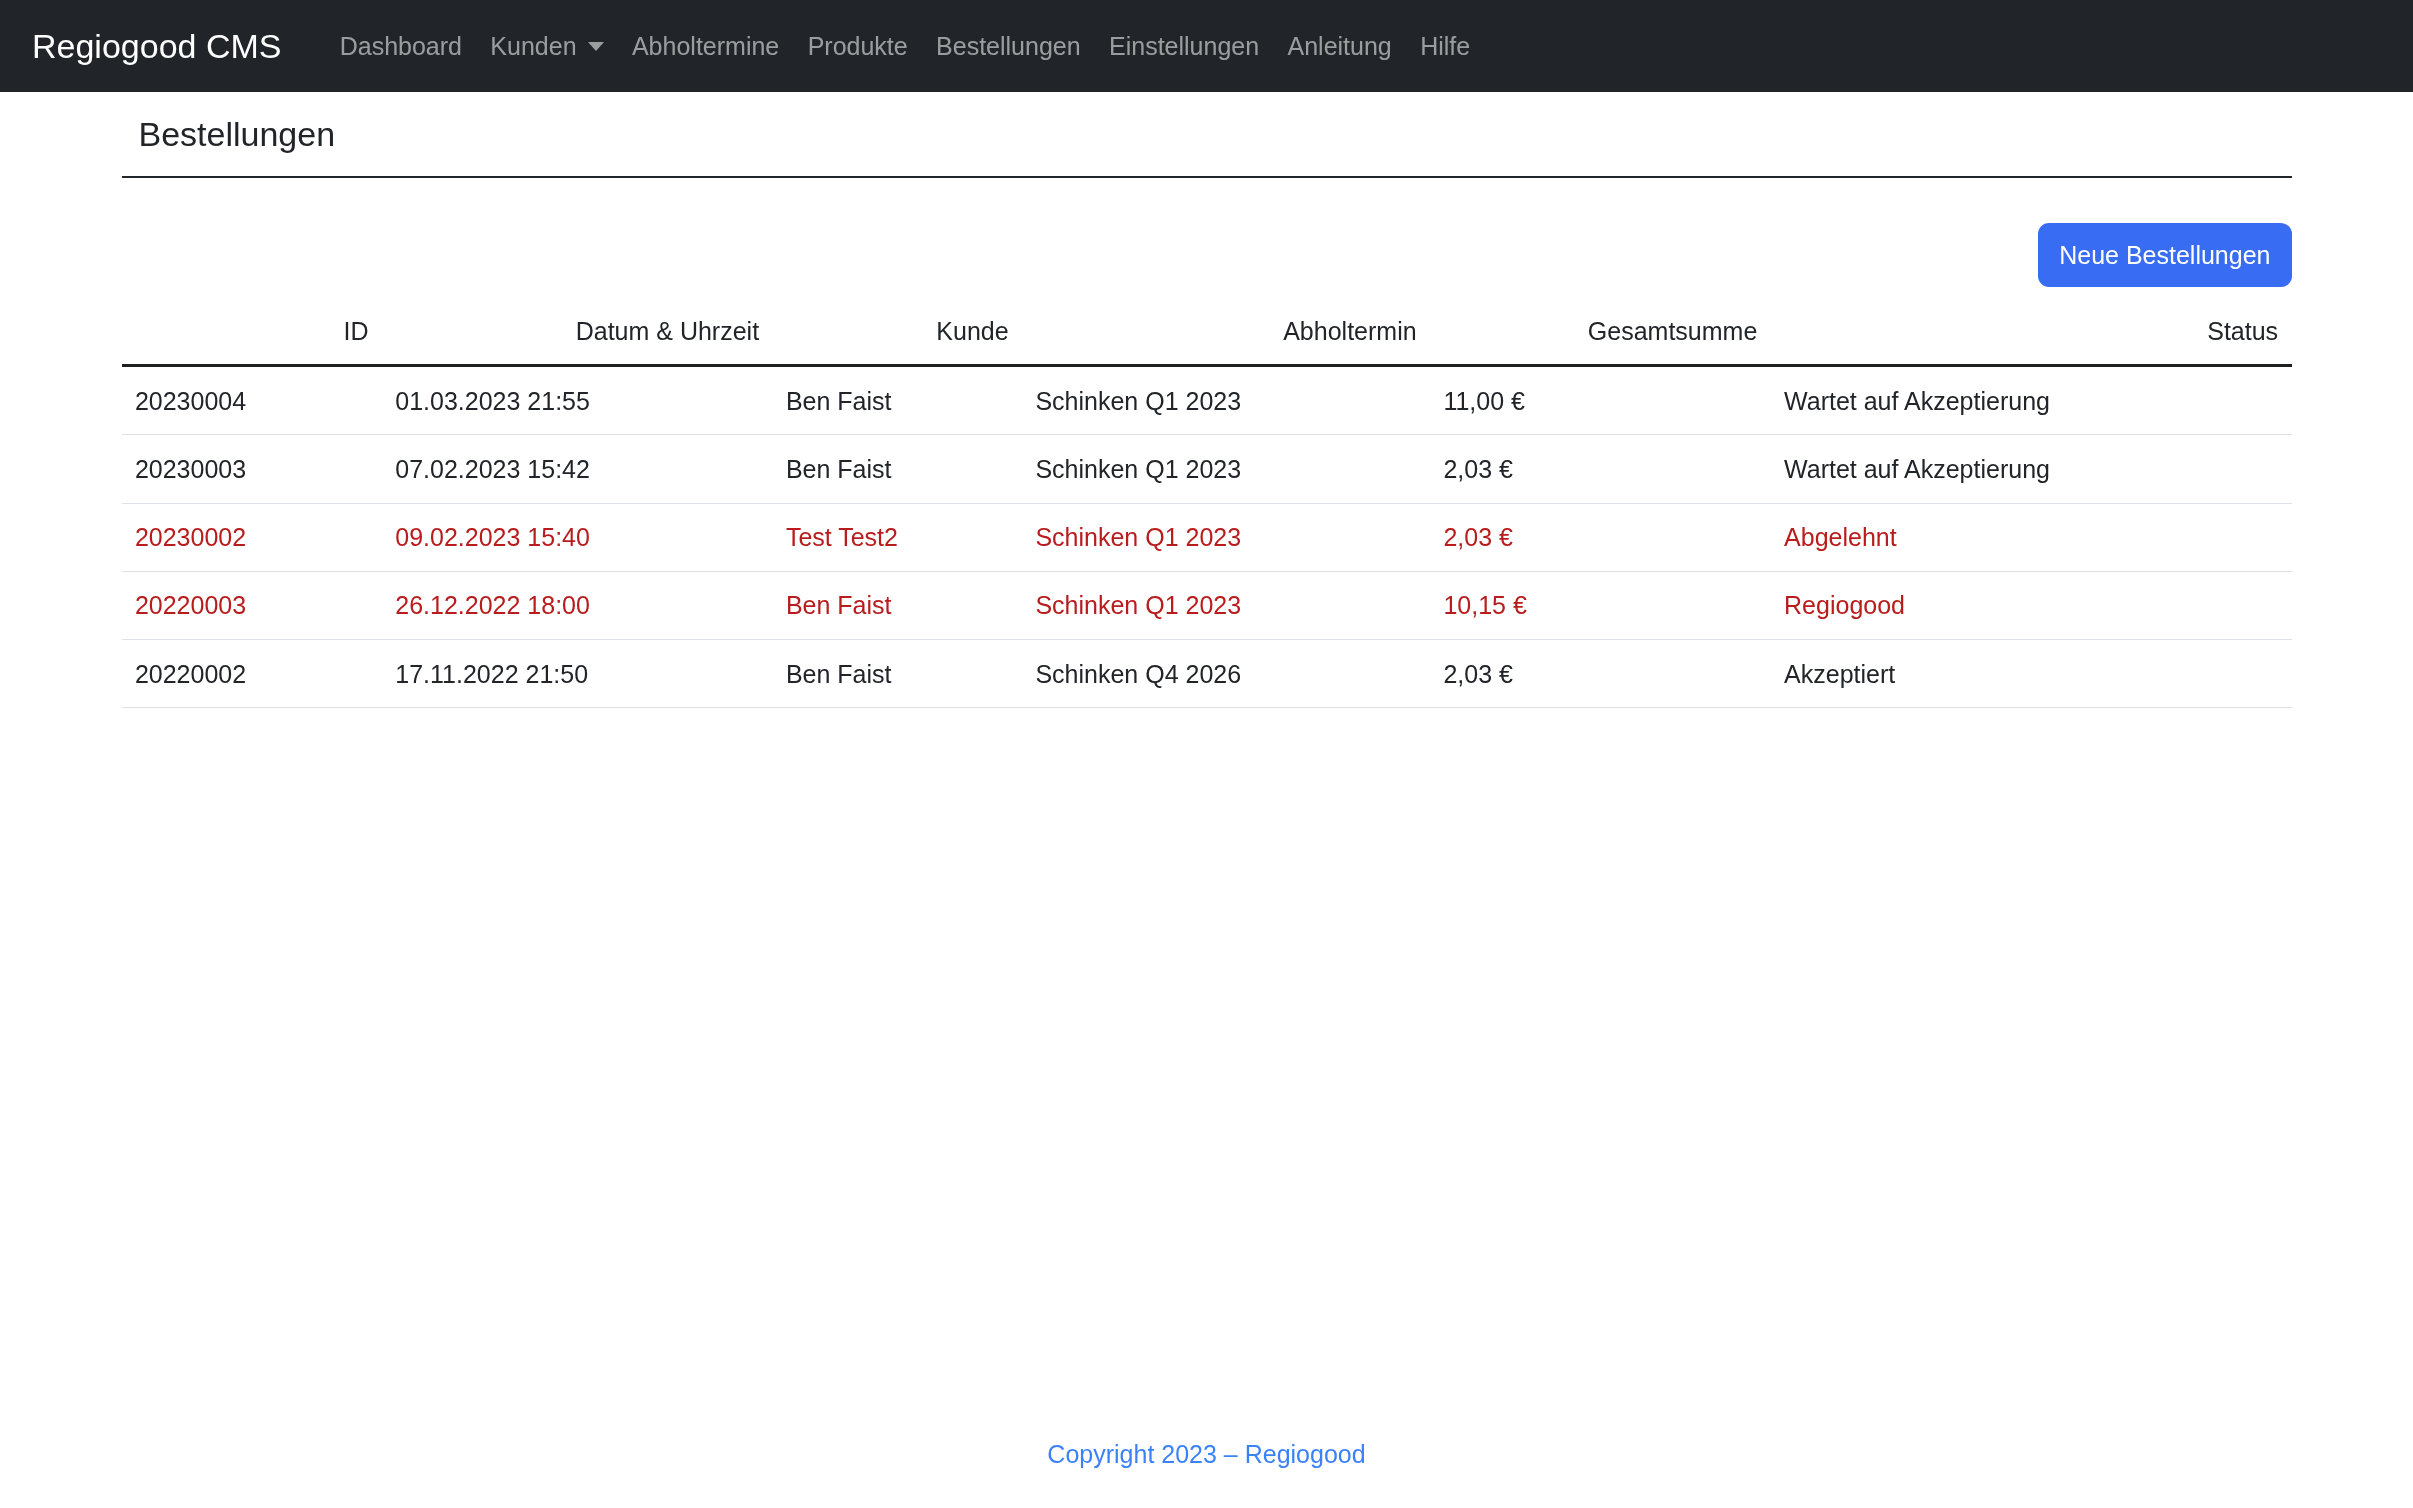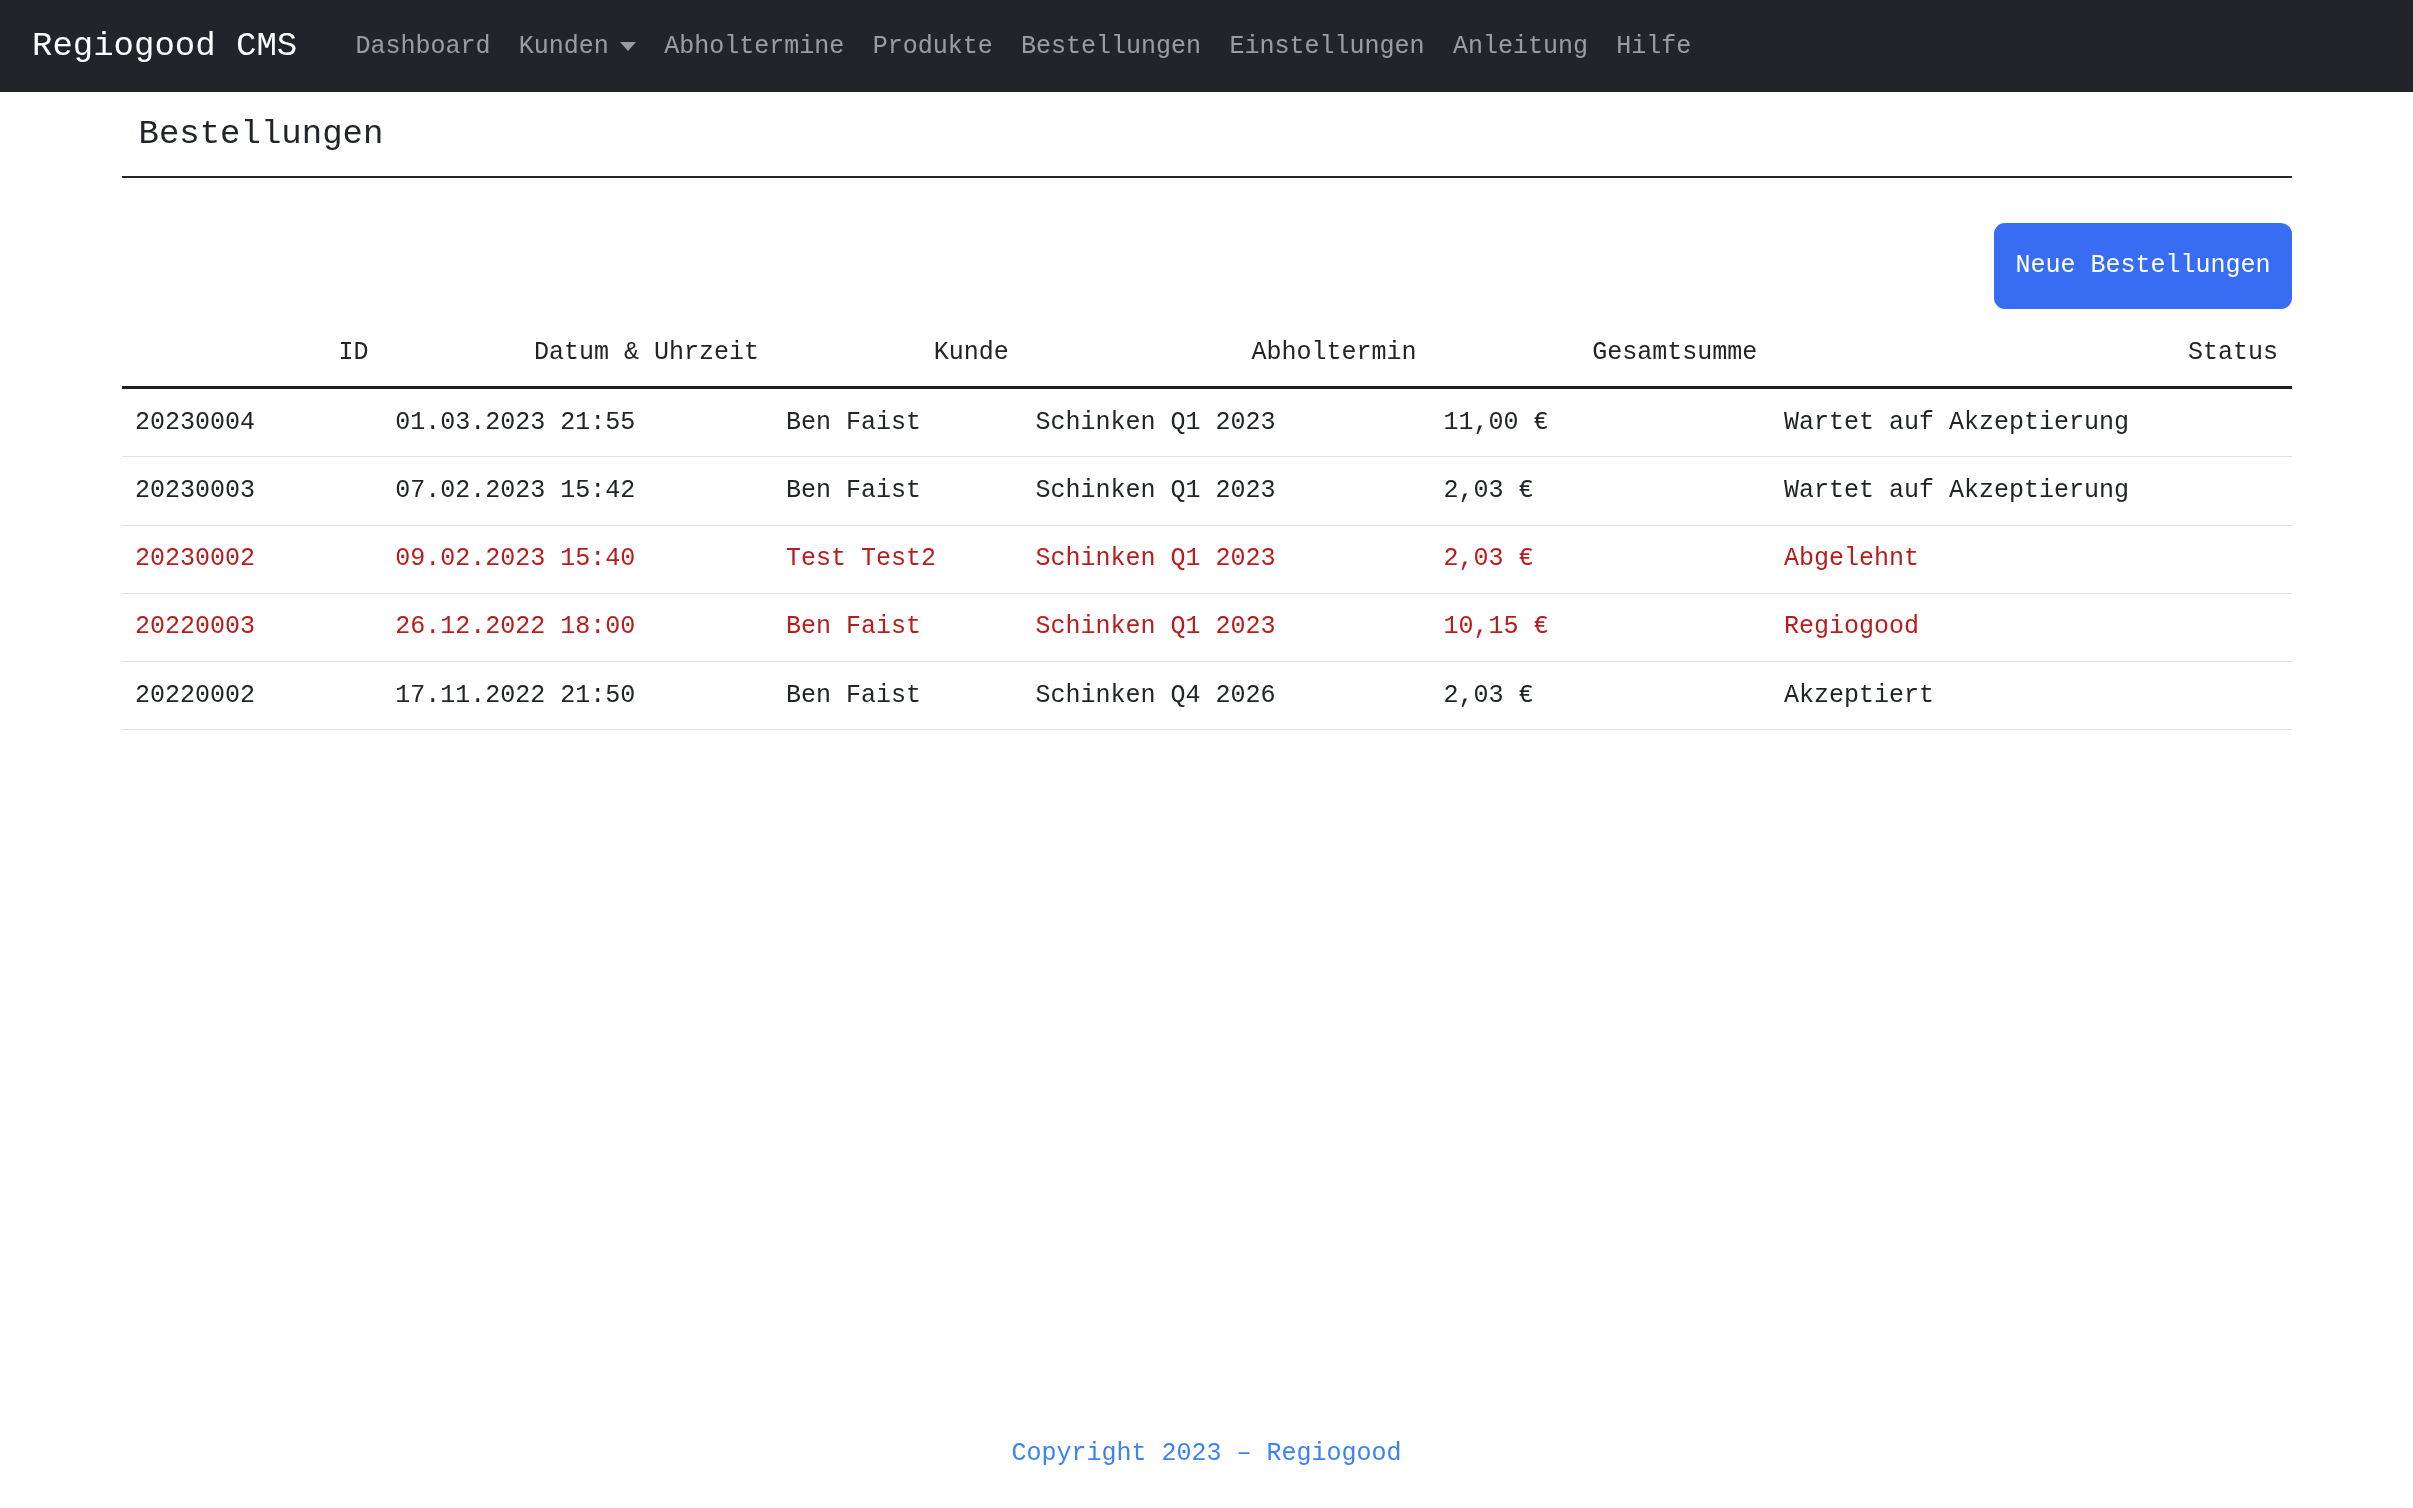--- a/index.html
+++ b/index.html
@@ -9,21 +9,20 @@
     font-family: "Liberation Sans", "DejaVu Sans", sans-serif;
     background: #ffffff;
     color: #212529;
     min-width: 2413px;
   }
   .page {
     display: flex;
     flex-direction: column;
     min-height: 1508px;
     width: 2413px;
-    font-family: Liberation Mono, monospace;
   }
 
   
   .navbar {
     height: 92px;
     background: #212529;
     display: flex;
     align-items: center;
     padding: 0 32px;
     flex-shrink: 0;
@@ -80,21 +79,21 @@
     display: flex;
     justify-content: flex-end;
   }
   .btn-primary {
     background: #386df3;
     color: #ffffff;
     border: none;
     font-family: inherit;
     font-size: 25px;
     line-height: 32px;
-    padding: 27px 21px;
+    padding: 16px 21px;
     border-radius: 11px;
     cursor: pointer;
   }
 
   
   table.orders {
     width: 100%;
     margin-top: 10px;
     border-collapse: collapse;
     table-layout: fixed;

